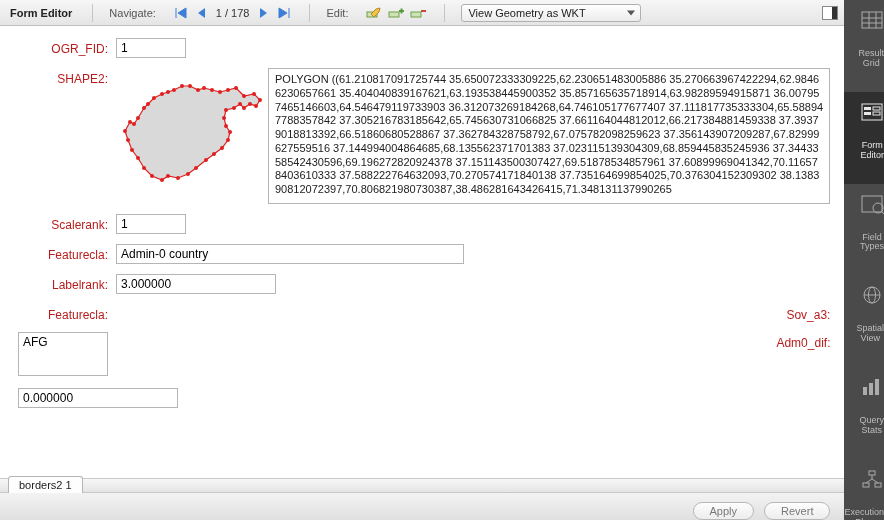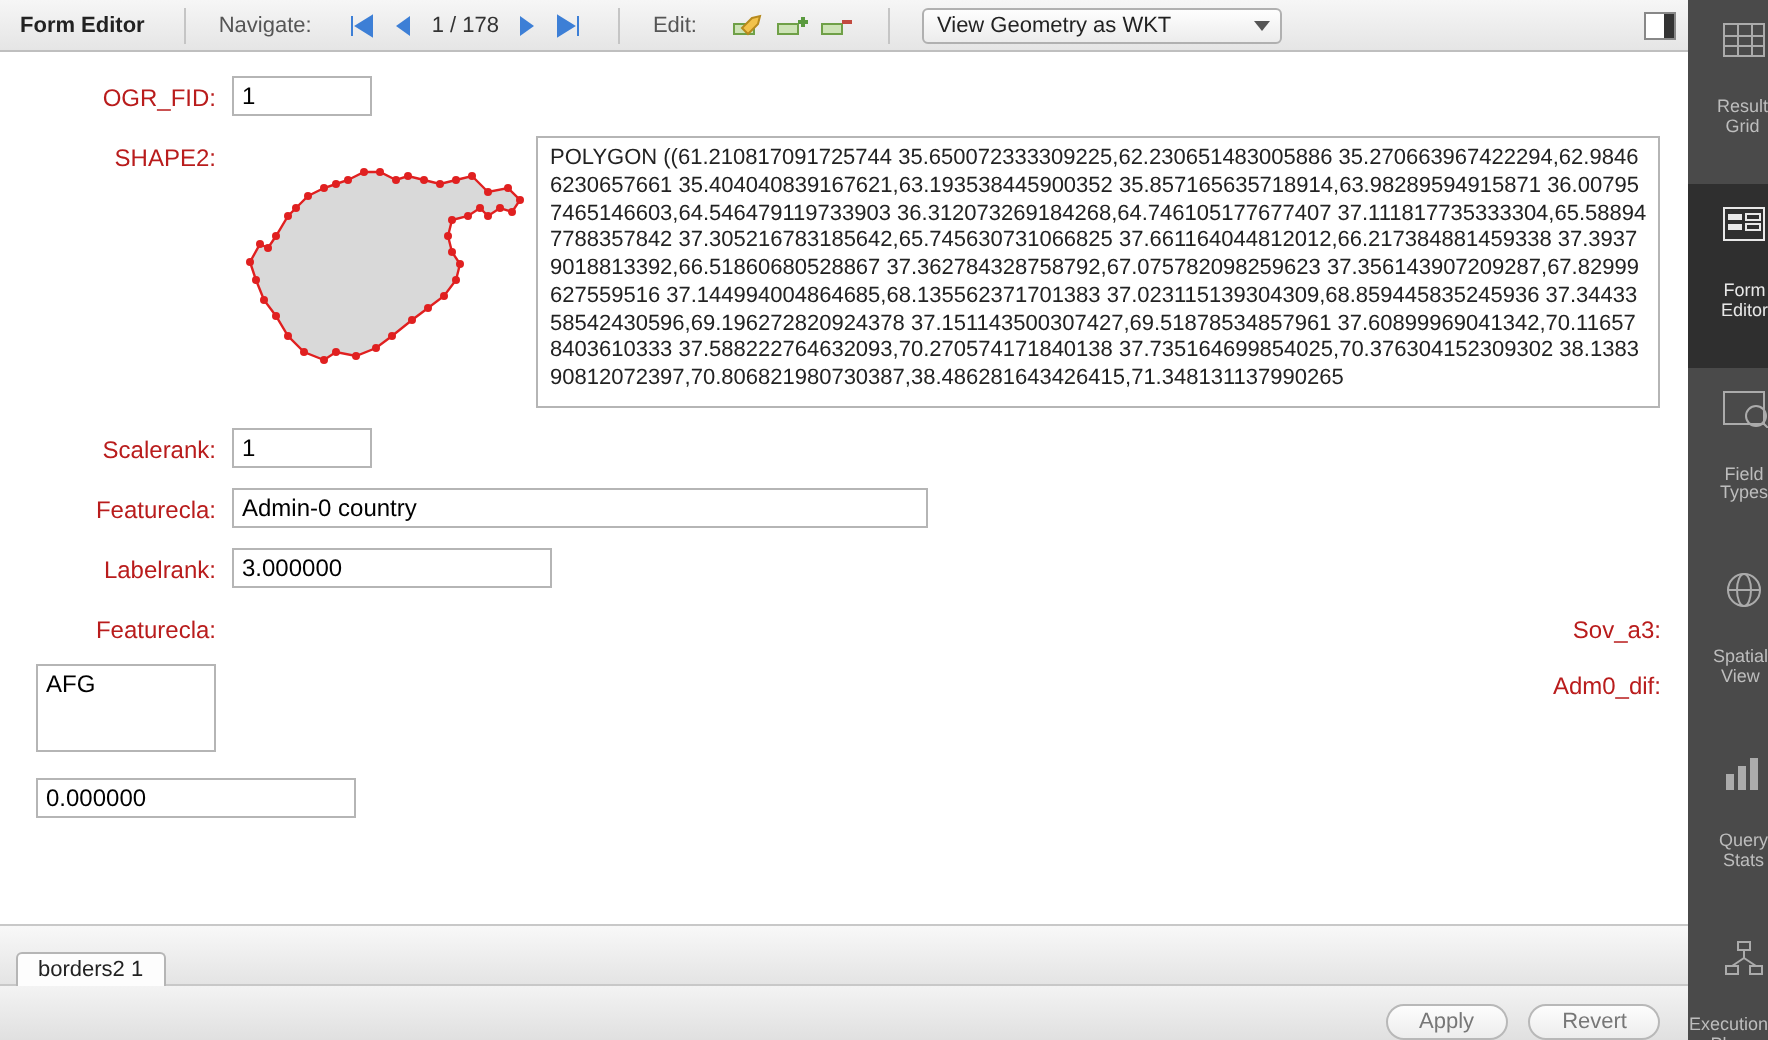--- a/index.html
+++ b/index.html
@@ -28,21 +28,21 @@
   input.text, textarea.text, .box { border:1px solid #b5b5b5; background:#fff; font-size:12px; padding:2px 4px; font-family:inherit; }
   input.small { width:70px; height:20px; }
   .shape-row { display:flex; gap:6px; align-items:flex-start; }
   .shape-preview { width:146px; height:130px; position:relative; }
   .shape-preview svg { width:100%; height:100%; }
   .wkt-box { flex:1; height:136px; overflow:auto; font-size:11px; line-height:1.25; white-space:pre-wrap; word-break:break-all; padding:4px 6px; }
   .featurecla { width:348px; height:20px; }
   .labelrank, .adm0dif { width:160px; height:20px; }
   .sovereignt { width:100%; height:58px; resize:none; }
   .sova3 { width:100%; height:44px; resize:none; }
-  .tabbar { height:30px; background:linear-gradient(#f8f8f8,#e4e4e4); border-top:1px solid #c8c8c8; display:flex; align-items:flex-end; padding-left:8px; font-size:11px; }
+  .tabbar { height:14px; background:linear-gradient(#f8f8f8,#e4e4e4); border-top:1px solid #c8c8c8; display:flex; align-items:flex-end; padding-left:8px; font-size:11px; }
   .tab { border:1px solid #b5b5b5; border-bottom:none; background:#fdfdfd; padding:2px 10px; border-radius:3px 3px 0 0; cursor:pointer; position:relative; top:1px; }
   .footer { height:28px; background:linear-gradient(#f3f3f3,#e0e0e0); border-top:1px solid #c8c8c8; display:flex; justify-content:flex-end; align-items:flex-end; gap:10px; padding:0 14px; }
   .pill-btn { height:18px; padding:0 16px; border:1px solid #b8b8b8; border-radius:9px; background:linear-gradient(#fdfdfd,#ededed); color:#777; font-size:11px; cursor:pointer; }
   .sidebar { width:64px; background:#4a4a4a; display:flex; flex-direction:column; }
   .side-item { flex:0 0 auto; padding:10px 0 23px; display:flex; flex-direction:column; align-items:flex-end; gap:19px; color:#bdbdbd; font-size:9px; text-align:center; cursor:pointer; }
   .side-item.active { background:#2f2f2f; color:#e8e8e8; }
   .side-item svg { opacity:.85; }
   .side-item.active svg { opacity:1; }
   .side-label { line-height:1.1; }
 </style>

